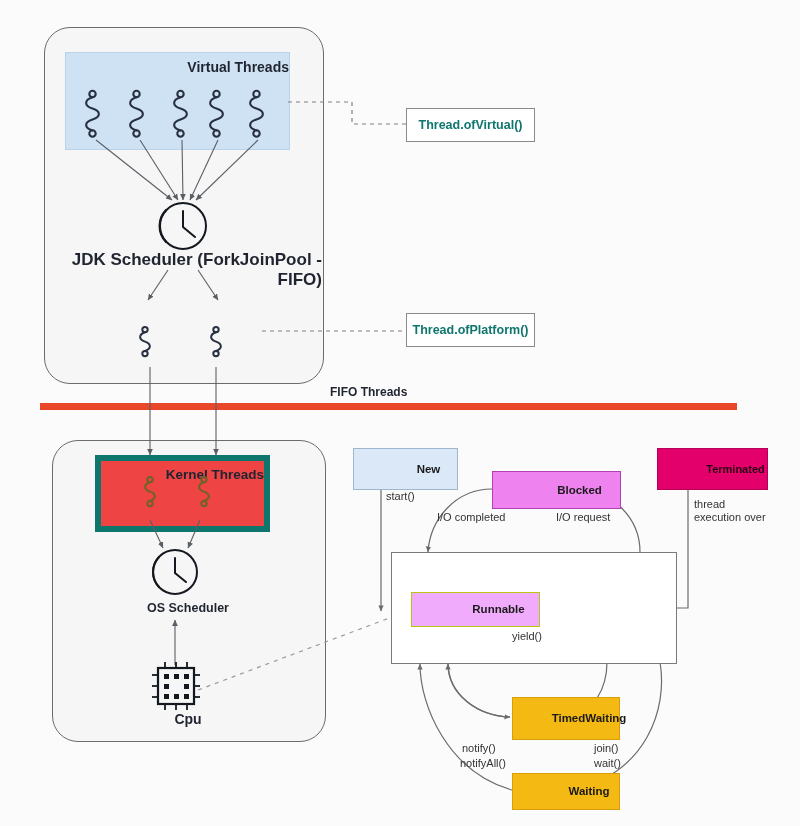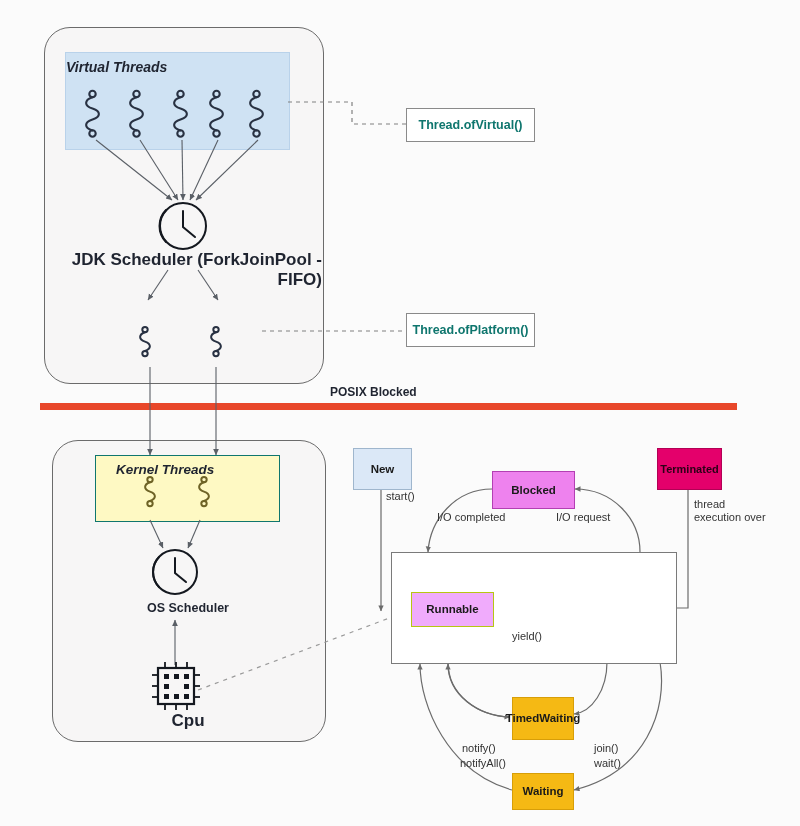--- a/index.html
+++ b/index.html
@@ -3,34 +3,34 @@
 <meta charset="utf-8">
 <style>
   html,body{margin:0;padding:0;background:#fafafa;}
   body{width:800px;height:826px;position:relative;overflow:hidden;
        font-family:"Liberation Sans","DejaVu Sans",sans-serif;color:#1f2430;}
   #stage{position:absolute;left:0;top:0;width:800px;height:826px;background:#fbfbfb;}
   svg.layer{position:absolute;left:0;top:0;width:800px;height:826px;overflow:visible;}
   
   .rounded-card{position:absolute;background:#f7f6f6;border:1.6px solid #6b6b6b;border-radius:26px;}
   
-  .blk{position:absolute;display:flex;align-items:flex-start;justify-content:flex-start;font-style:italic;}
+  .blk{position:absolute;display:flex;align-items:flex-start;justify-content:flex-end;}
   .blk > .t{margin-top:6px;font-weight:bold;}
   .vt{background:#cfe2f3;border:1px solid #b9d2ea;}
   .pt{background:#f2b3a3;border:1.2px solid #d99082;}
-  .kt{background:#fef9c3;border:1px solid #0f766e;padding-left:20px;}
+  .kt{background:#ef4444;border:6px solid #0f766e;}
   .codebox{position:absolute;background:#ffffff;border:1.4px solid #8a8a8a;
            display:flex;align-items:center;justify-content:center;
            font-weight:bold;font-size:12.5px;color:#0f766e;}
   .caption{position:absolute;font-weight:bold;text-align:center;}
   .smalltext{position:absolute;font-size:11px;color:#333;font-weight:normal;}
   .redbar{position:absolute;background:#e8472a;}
   
   .state{position:absolute;display:flex;align-items:center;justify-content:center;
-         text-align:center;font-weight:bold;font-size:11.5px;line-height:13px;color:#1a1a1a;}
+         text-align:center;font-weight:bold;font-size:11.5px;line-height:13px;color:#1a1a1a;padding-left:46px;}
   .s-new{background:#dbe8f7;border:1.3px solid #9fb6cd;}
   .s-blocked{background:#ee82ee;border:1.6px solid #b33fb3;}
   .s-term{background:#e4006b;border:1.6px solid #b30055;color:#2a0016;}
   .s-runnable{background:#f0abfc;border:1.4px solid #b6c613;}
   .s-running{background:#77c043;border:1.4px solid #64a839;}
   .s-waiting{background:#f5b914;border:1.4px solid #d79e08;}
   .outerrect{position:absolute;background:#ffffff;border:1.1px solid #7a7a7a;}
 </style>
 </head>
 <body>
@@ -43,32 +43,32 @@
     <span class="t" style="font-size:14px;">Virtual Threads</span>
   </div>
 
 
   <div class="caption" style="left:44px;top:250px;width:278px;font-size:17px;text-align:right;">JDK Scheduler (ForkJoinPool - FIFO)</div>
 
   <div class="codebox" style="left:406px;top:108px;width:127px;height:32px;">Thread.ofVirtual()</div>
 
   <div class="codebox" style="left:406px;top:313px;width:127px;height:32px;">Thread.ofPlatform()</div>
 
-  <div class="caption" style="left:330px;top:385px;width:160px;text-align:left;font-size:12px;">POSIX Blocked</div>
+  <div class="caption" style="left:330px;top:385px;width:160px;text-align:left;font-size:12px;">FIFO Threads</div>
   <div class="redbar" style="left:40px;top:403px;width:697px;height:7px;"></div>
 
   <div class="rounded-card" style="left:52px;top:440px;width:272px;height:300px;"></div>
 
   <div class="blk kt" style="left:95px;top:455px;width:163px;height:65px;">
     <span class="t" style="font-size:13.5px;">Kernel Threads</span>
   </div>
 
   <div class="caption" style="left:52px;top:601px;width:272px;font-size:12.5px;">OS Scheduler</div>
 
-  <div class="caption" style="left:52px;top:711px;width:272px;font-size:17px;">Cpu</div>
+  <div class="caption" style="left:52px;top:711px;width:272px;font-size:14px;">Cpu</div>
 
   <svg class="layer" viewBox="0 0 800 826">
     <defs>
       <marker id="arw" markerWidth="7" markerHeight="7" refX="5.4" refY="2.6" orient="auto" markerUnits="strokeWidth">
         <path d="M0,0 L5.6,2.6 L0,5.2 z" fill="#5a5f66"></path>
       </marker>
       <marker id="arwd" markerWidth="6" markerHeight="6" refX="4.6" refY="2.2" orient="auto" markerUnits="strokeWidth">
         <path d="M0,0 L4.8,2.2 L0,4.4 z" fill="#6b6b6b"></path>
       </marker>
     </defs>

